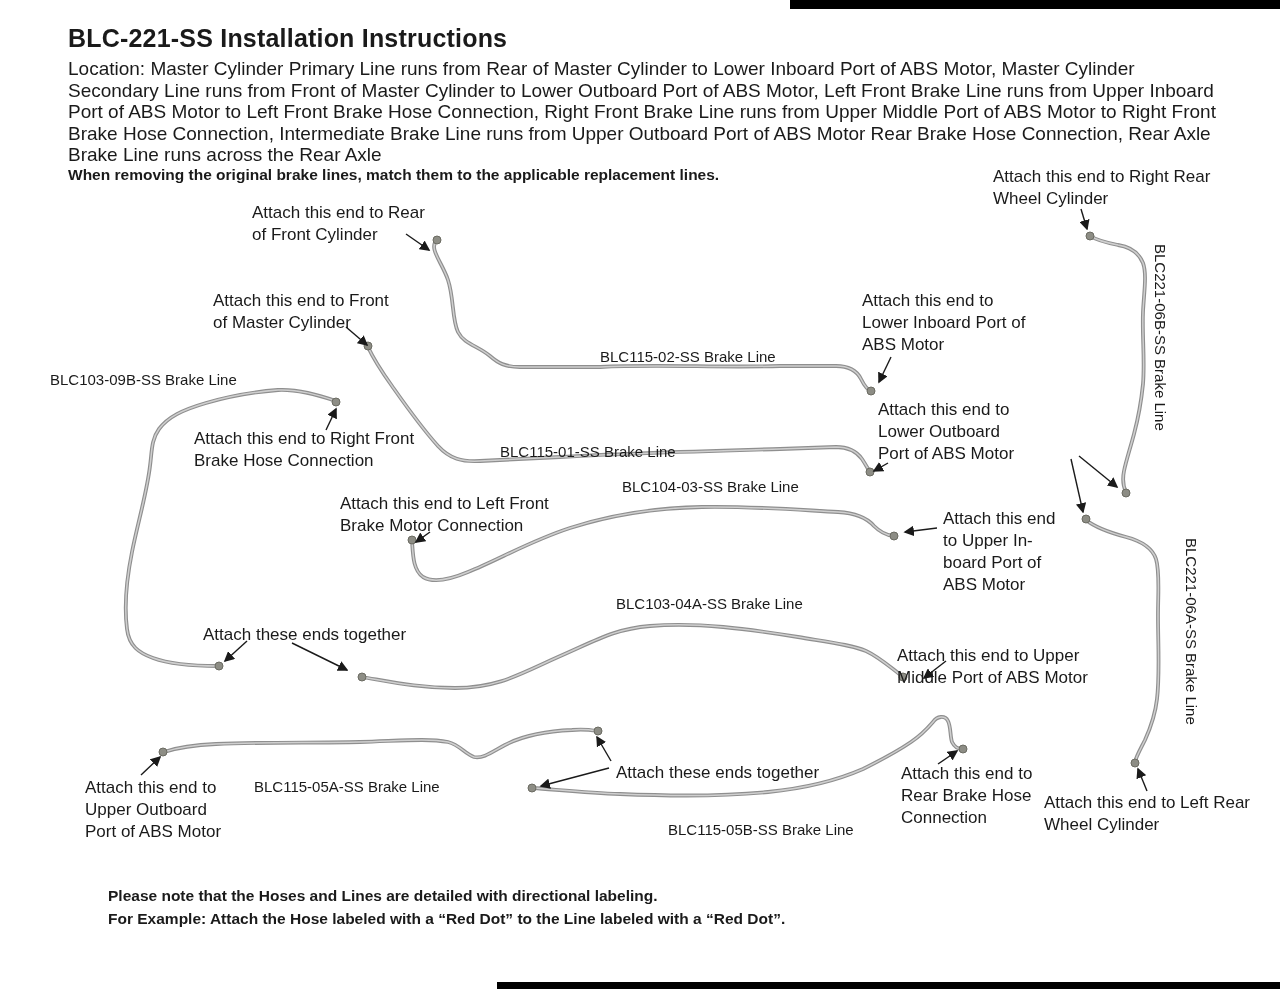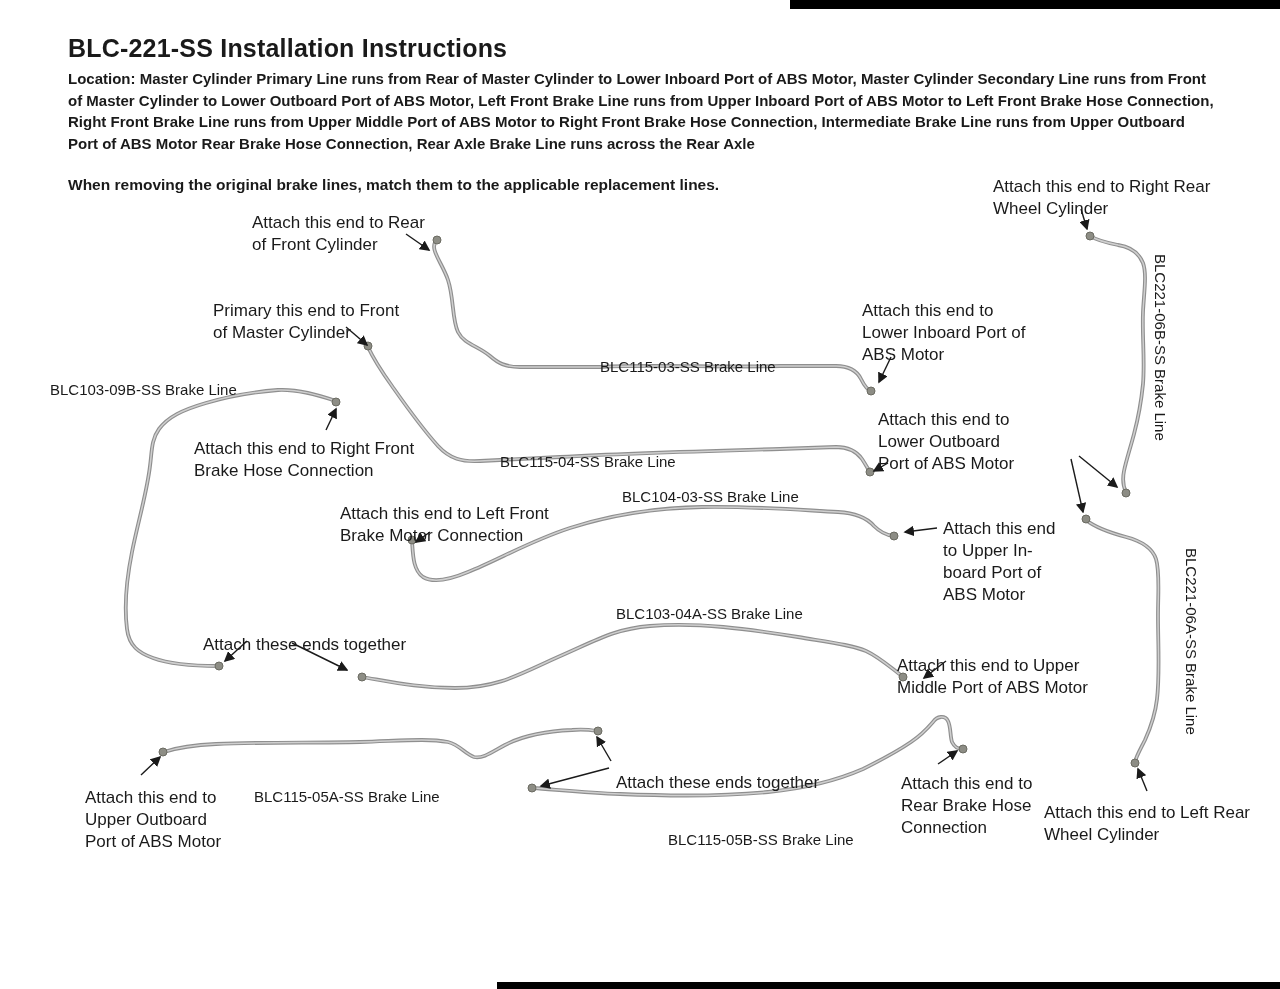--- a/index.html
+++ b/index.html
@@ -1,21 +1,21 @@
 <!DOCTYPE html>
 <html style="--line-gray: #8f8f8f; --fitting-gray: #8d8d85; --text: #1a1a1a;"><head>
 <meta charset="utf-8">
 <style>
   * { margin:0; padding:0; box-sizing:border-box; }
   html,body { background:#ffffff; }
   body { font-family:"Liberation Sans", sans-serif; }
   .page { position:relative; width:1280px; height:989px; background:#ffffff; overflow:hidden; color:var(--text,#1a1a1a); }
-  .abs { position:absolute;margin-top:10px; }
+  .abs { position:absolute; }
   .title { font-size:25px; font-weight:bold; letter-spacing:0.2px; }
-  .para { font-size:15px; font-weight:bold; line-height:21.5px; }
+  .para { font-size:19px; font-weight:normal; line-height:21.5px; }
   .note { font-size:15.5px; font-weight:bold; }
   .callout { font-size:17px; line-height:22px; white-space:pre-line; }
   .linelabel { font-size:15px; white-space:nowrap; }
   .vlabel { font-size:15px; white-space:nowrap; writing-mode:vertical-rl; }
   .footer { font-size:15.5px; font-weight:bold; line-height:23px; white-space:pre-line; }
   svg.diagram { position:absolute; left:0; top:0; }
   .tube { fill:none; stroke:var(--line-gray,#8f8f8f); stroke-width:3.8; stroke-linecap:round; stroke-linejoin:round; }
   .tube-core { fill:none; stroke:#cfcfcf; stroke-width:1.5; stroke-linecap:round; stroke-linejoin:round; }
   .arrow { stroke:var(--text,#1a1a1a); stroke-width:1.4; }
   .fit { fill:var(--fitting-gray,#8d8d85); stroke:#6b6b62; stroke-width:1; }
@@ -101,21 +101,21 @@
       <line class="arrow" marker-end="url(#ah)" x1="609" y1="768" x2="541" y2="786"></line>
       <line class="arrow" marker-end="url(#ah)" x1="938" y1="764" x2="957" y2="751"></line>
       <line class="arrow" marker-end="url(#ah)" x1="1147" y1="791" x2="1138" y2="769"></line>
     </g>
   </svg>
 
   <div class="abs callout" style="left:252px; top:202px;">Attach this end to Rear
 of Front Cylinder</div>
   <div class="abs callout" style="left:993px; top:166px;">Attach this end to Right Rear
 Wheel Cylinder</div>
-  <div class="abs callout" style="left:213px; top:290px;">Primary this end to Front
+  <div class="abs callout" style="left:213px; top:290px;">Attach this end to Front
 of Master Cylinder</div>
   <div class="abs callout" style="left:862px; top:290px;">Attach this end to
 Lower Inboard Port of
 ABS Motor</div>
   <div class="abs callout" style="left:194px; top:428px;">Attach this end to Right Front
 Brake Hose Connection</div>
   <div class="abs callout" style="left:878px; top:399px;">Attach this end to
 Lower Outboard
 Port of ABS Motor</div>
   <div class="abs callout" style="left:340px; top:493px;">Attach this end to Left Front
@@ -130,24 +130,26 @@
   <div class="abs callout" style="left:85px; top:777px;">Attach this end to
 Upper Outboard
 Port of ABS Motor</div>
   <div class="abs callout" style="left:616px; top:762px;">Attach these ends together</div>
   <div class="abs callout" style="left:901px; top:763px;">Attach this end to
 Rear Brake Hose
 Connection</div>
   <div class="abs callout" style="left:1044px; top:792px;">Attach this end to Left Rear
 Wheel Cylinder</div>
 
-  <div class="abs linelabel" style="left:600px; top:348px;">BLC115-03-SS Brake Line</div>
+  <div class="abs linelabel" style="left:600px; top:348px;">BLC115-02-SS Brake Line</div>
   <div class="abs linelabel" style="left:50px; top:371px;">BLC103-09B-SS Brake Line</div>
-  <div class="abs linelabel" style="left:500px; top:443px;">BLC115-04-SS Brake Line</div>
+  <div class="abs linelabel" style="left:500px; top:443px;">BLC115-01-SS Brake Line</div>
   <div class="abs linelabel" style="left:622px; top:478px;">BLC104-03-SS Brake Line</div>
   <div class="abs linelabel" style="left:616px; top:595px;">BLC103-04A-SS Brake Line</div>
   <div class="abs linelabel" style="left:254px; top:778px;">BLC115-05A-SS Brake Line</div>
   <div class="abs linelabel" style="left:668px; top:821px;">BLC115-05B-SS Brake Line</div>
   <div class="abs vlabel" style="left:1152px; top:244px;">BLC221-06B-SS Brake Line</div>
   <div class="abs vlabel" style="left:1183px; top:538px;">BLC221-06A-SS Brake Line</div>
 
+  <div class="abs footer" style="left:108px; top:884px;">Please note that the Hoses and Lines are detailed with directional labeling.
+For Example: Attach the Hose labeled with a “Red Dot” to the Line labeled with a “Red Dot”.</div>
 
 </div>
 
 </body></html>

